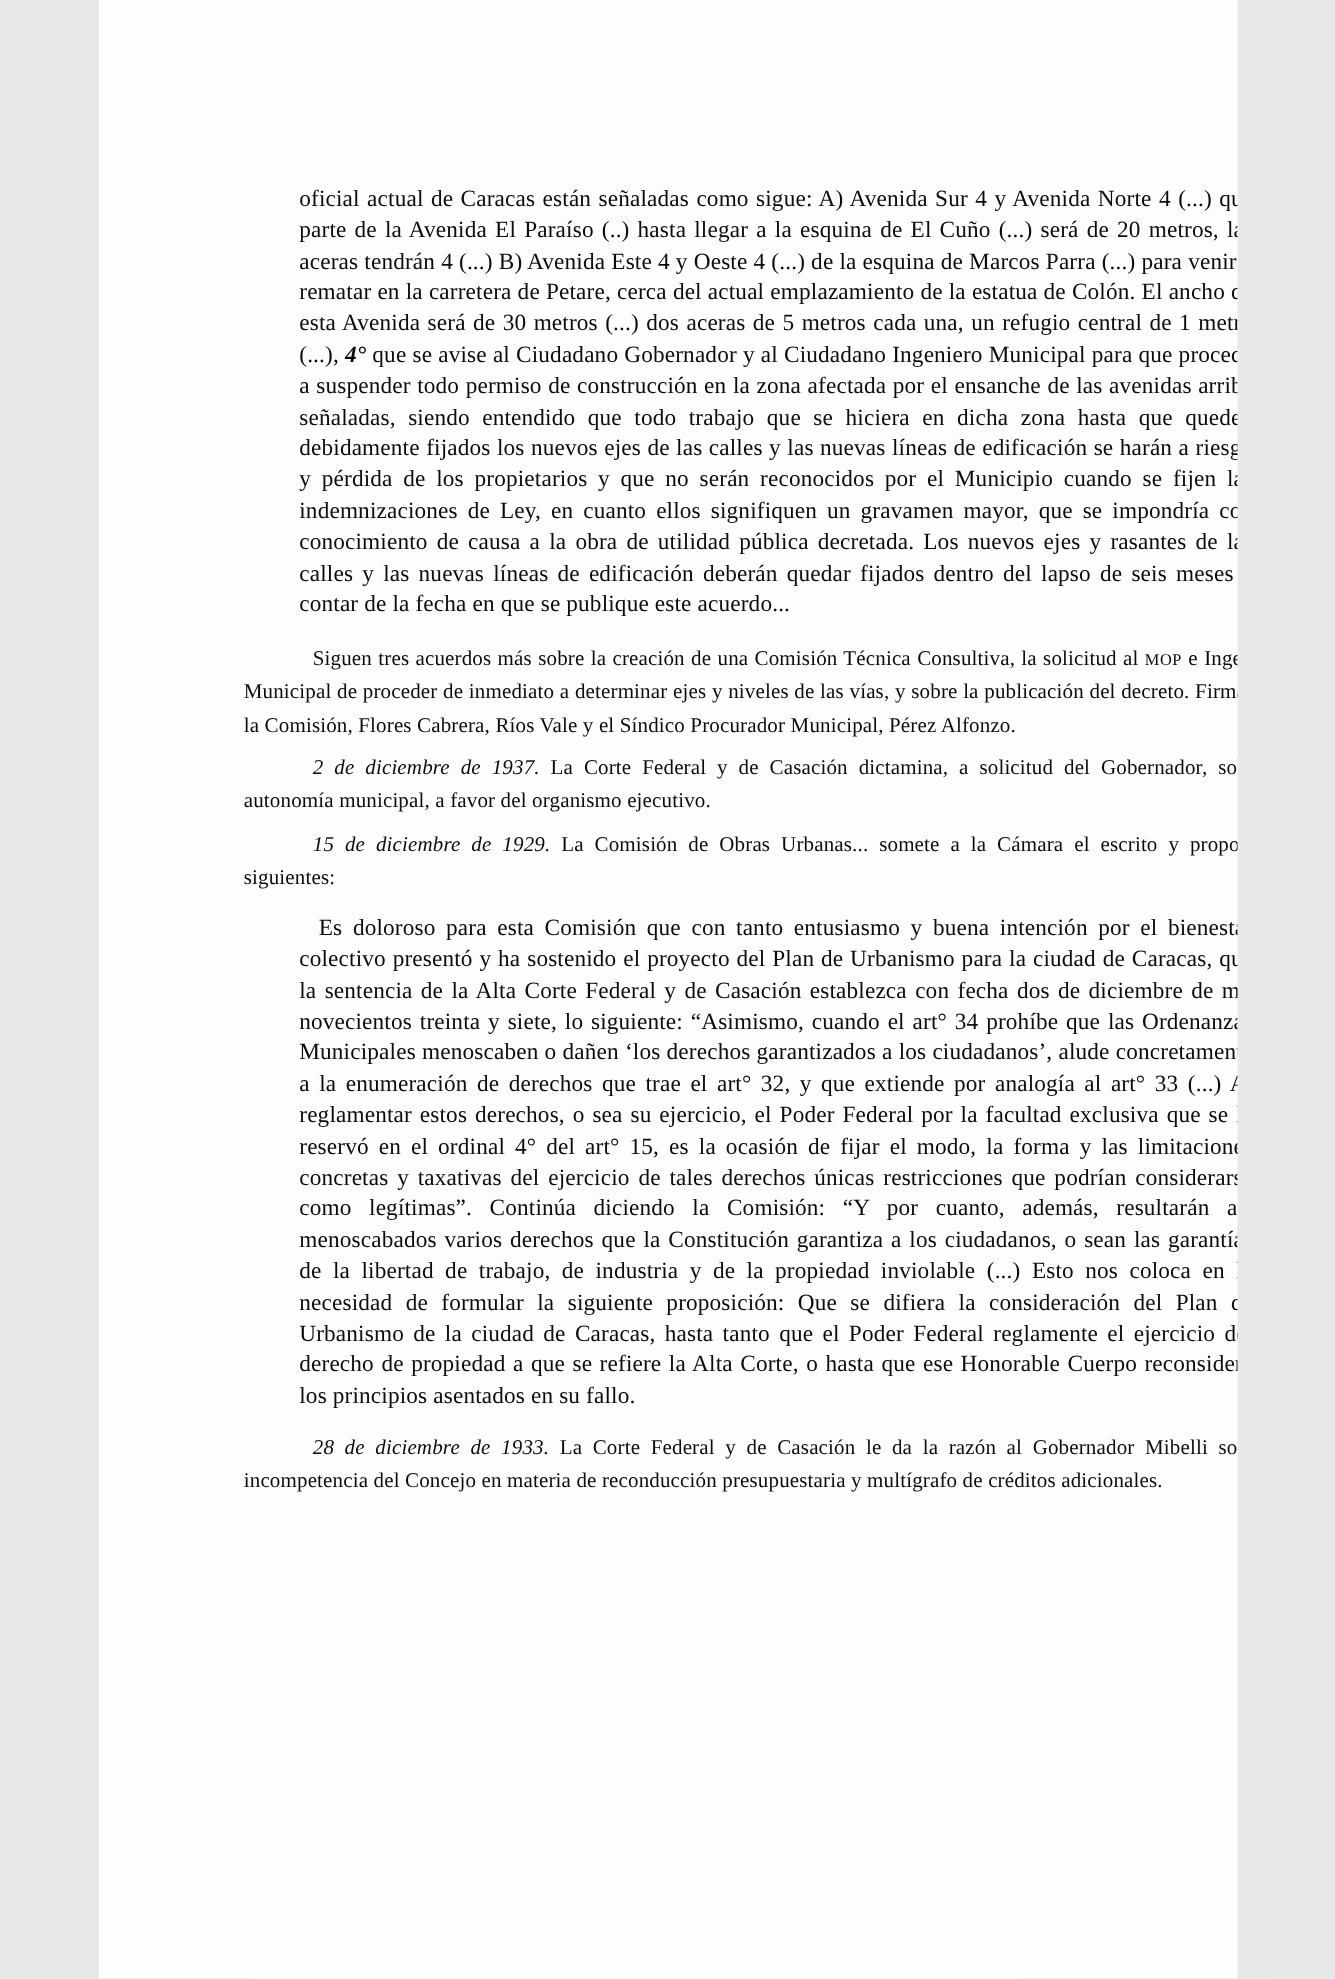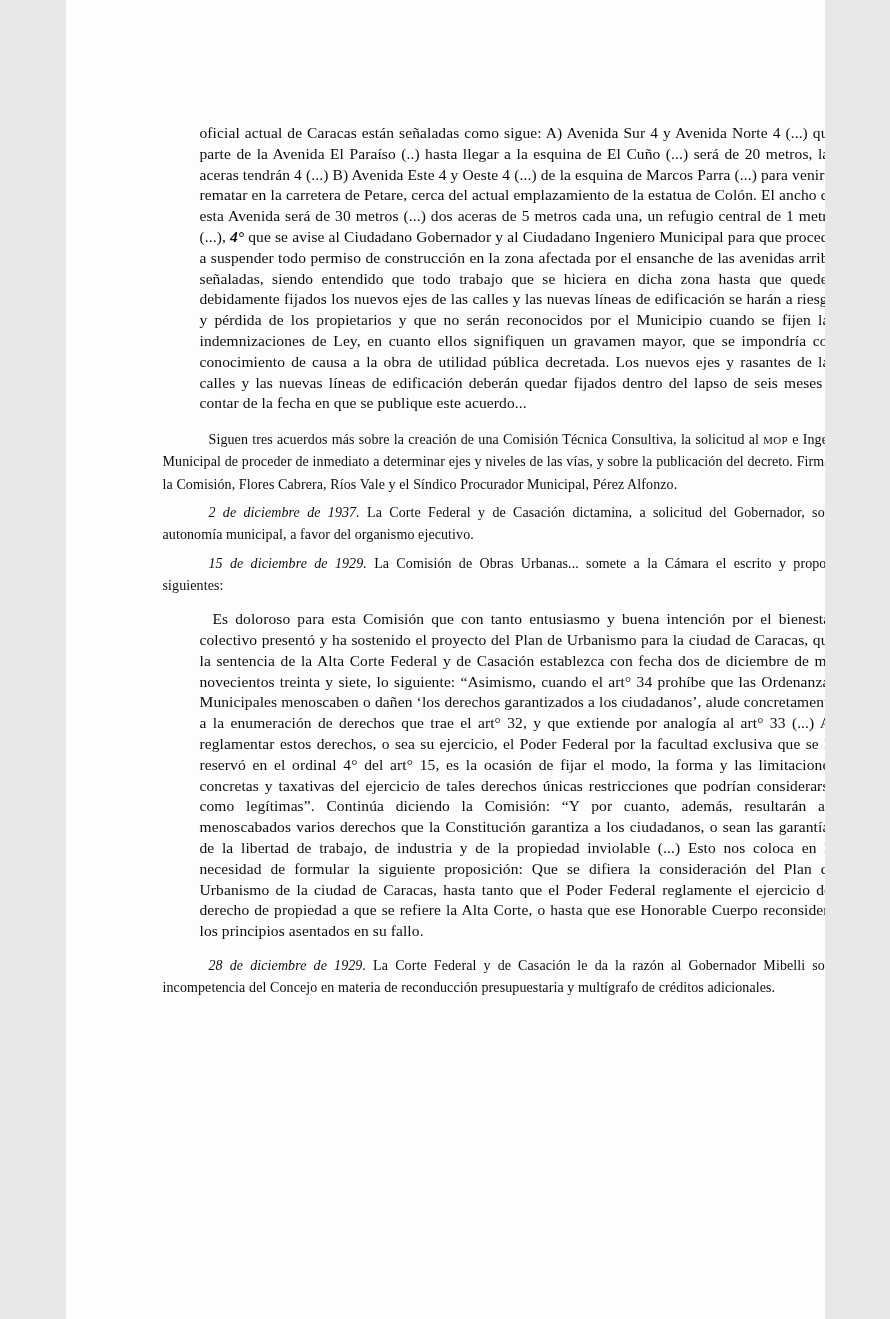--- a/index.html
+++ b/index.html
@@ -67,16 +67,16 @@
     <p class="para indent"><span class="run-n">Siguen tres acuerdos más sobre la creación de una Comisión Técnica Consultiva, la solicitud al </span><span class="run-sc">MOP</span><span class="run-n"> e Ingeniería Municipal de proceder de inmediato a determinar ejes y niveles de las vías, y sobre la publicación del decreto. Firman por la Comisión, Flores Cabrera, Ríos Vale y el Síndico Procurador Municipal, Pérez Alfonzo.</span></p>
 
 
     <p class="para indent"><span class="run-i">2 de diciembre de 1937.</span><span class="run-n"> La Corte Federal y de Casación dictamina, a solicitud del Gobernador, sobre la autonomía municipal, a favor del organismo ejecutivo.</span></p>
 
     <p class="para indent"><span class="run-i">15 de diciembre de 1929.</span><span class="run-n"> La Comisión de Obras Urbanas... somete a la Cámara el escrito y proposición siguientes:</span></p>
 
     <blockquote class="quote q2 first-indent"><span class="run-n">Es doloroso para esta Comisión que con tanto entusiasmo y buena intención por el bienestar colectivo presentó y ha sostenido el proyecto del Plan de Urbanismo para la ciudad de Caracas, que la sentencia de la Alta Corte Federal y de Casación establezca con fecha dos de diciembre de mil novecientos treinta y siete, lo siguiente: “Asimismo, cuando el art° 34 prohíbe que las Ordenanzas Municipales menoscaben o dañen ‘los derechos garantizados a los ciudadanos’, alude concretamente a la enumeración de derechos que trae el art° 32, y que extiende por analogía al art° 33 (...) Al reglamentar estos derechos, o sea su ejercicio, el Poder Federal por la facultad exclusiva que se le reservó en el ordinal 4° del art° 15, es la ocasión de fijar el modo, la forma y las limitaciones concretas y taxativas del ejercicio de tales derechos únicas restricciones que podrían considerarse como legítimas”. Continúa diciendo la Comisión: “Y por cuanto, además, resultarán así menoscabados varios derechos que la Constitución garantiza a los ciudadanos, o sean las garantías de la libertad de trabajo, de industria y de la propiedad inviolable (...) Esto nos coloca en la necesidad de formular la siguiente proposición: Que se difiera la consideración del Plan de Urbanismo de la ciudad de Caracas, hasta tanto que el Poder Federal reglamente el ejercicio del derecho de propiedad a que se refiere la Alta Corte, o hasta que ese Honorable Cuerpo reconsidere los principios asentados en su fallo.</span></blockquote>
 
 
-    <p class="para indent"><span class="run-i">28 de diciembre de 1929.</span><span class="run-n"> La Corte Federal y de Casación le da la razón al Gobernador Mibelli sobre la incompetencia del Concejo en materia de reconducción presupuestaria y multígrafo de créditos adicionales.</span></p>
+    <p class="para indent"><span class="run-i">28 de diciembre de 1933.</span><span class="run-n"> La Corte Federal y de Casación le da la razón al Gobernador Mibelli sobre la incompetencia del Concejo en materia de reconducción presupuestaria y multígrafo de créditos adicionales.</span></p>
   </div>
 
 </div>
 
 </body></html>

